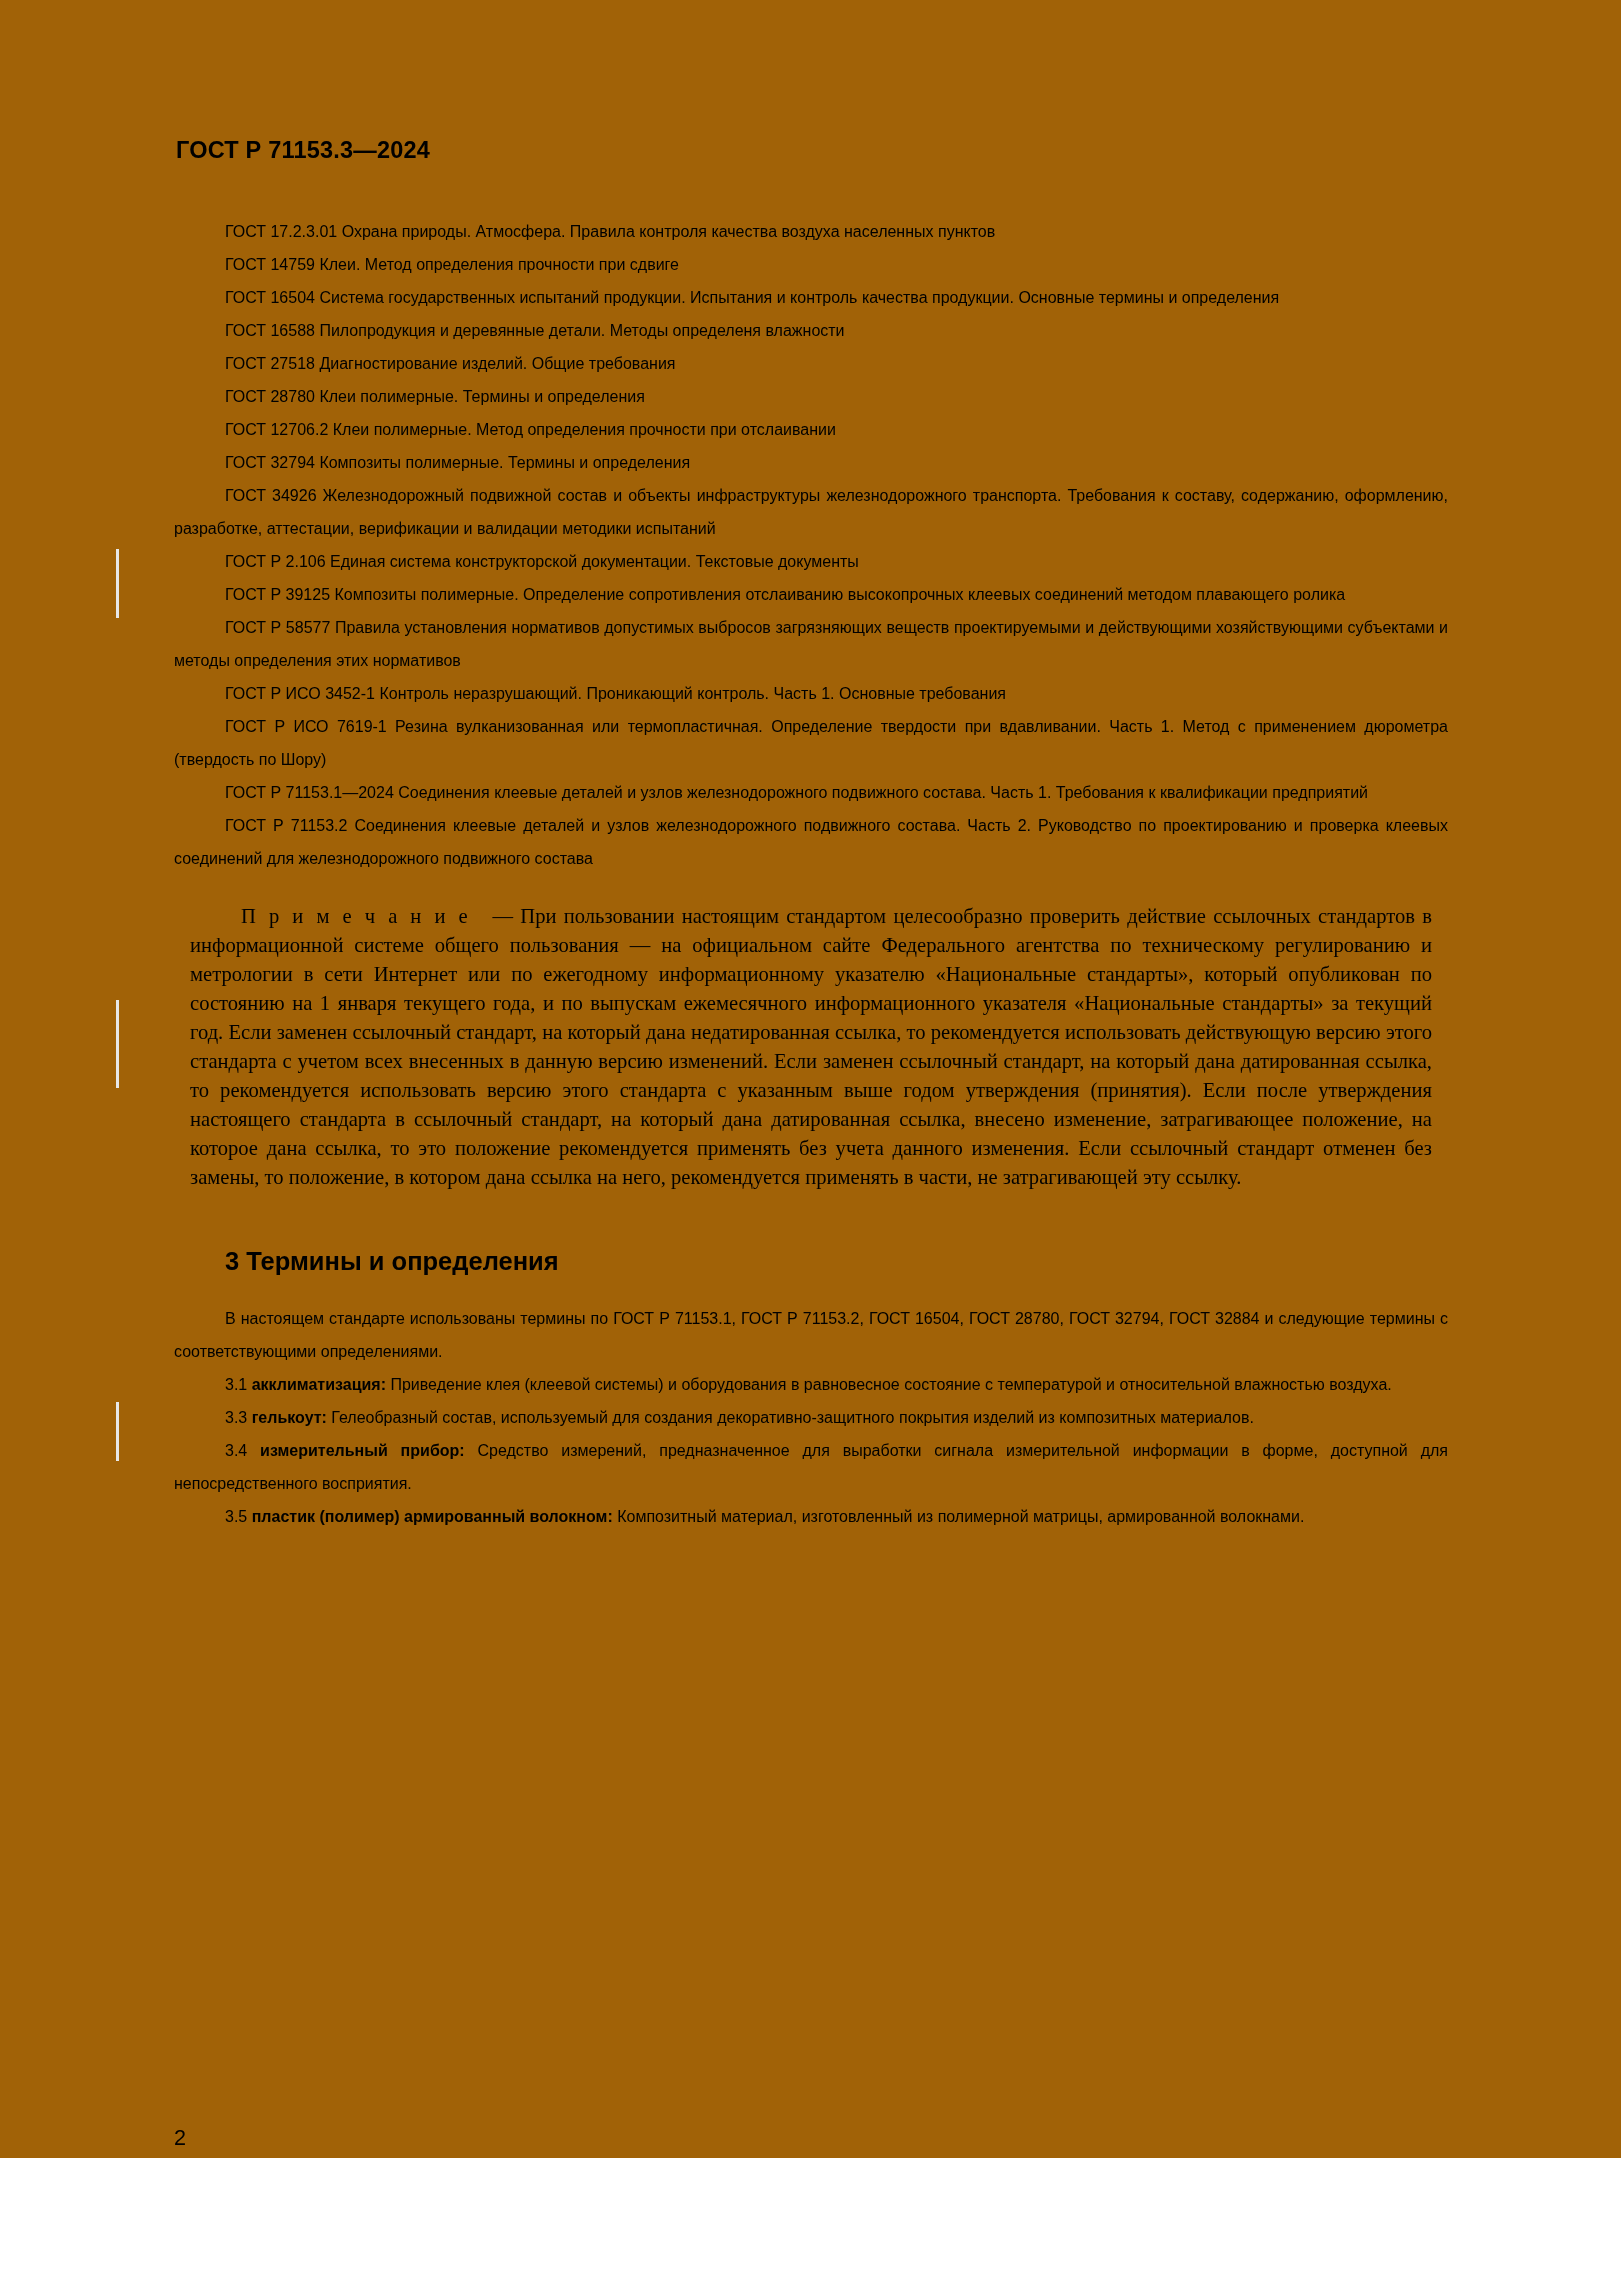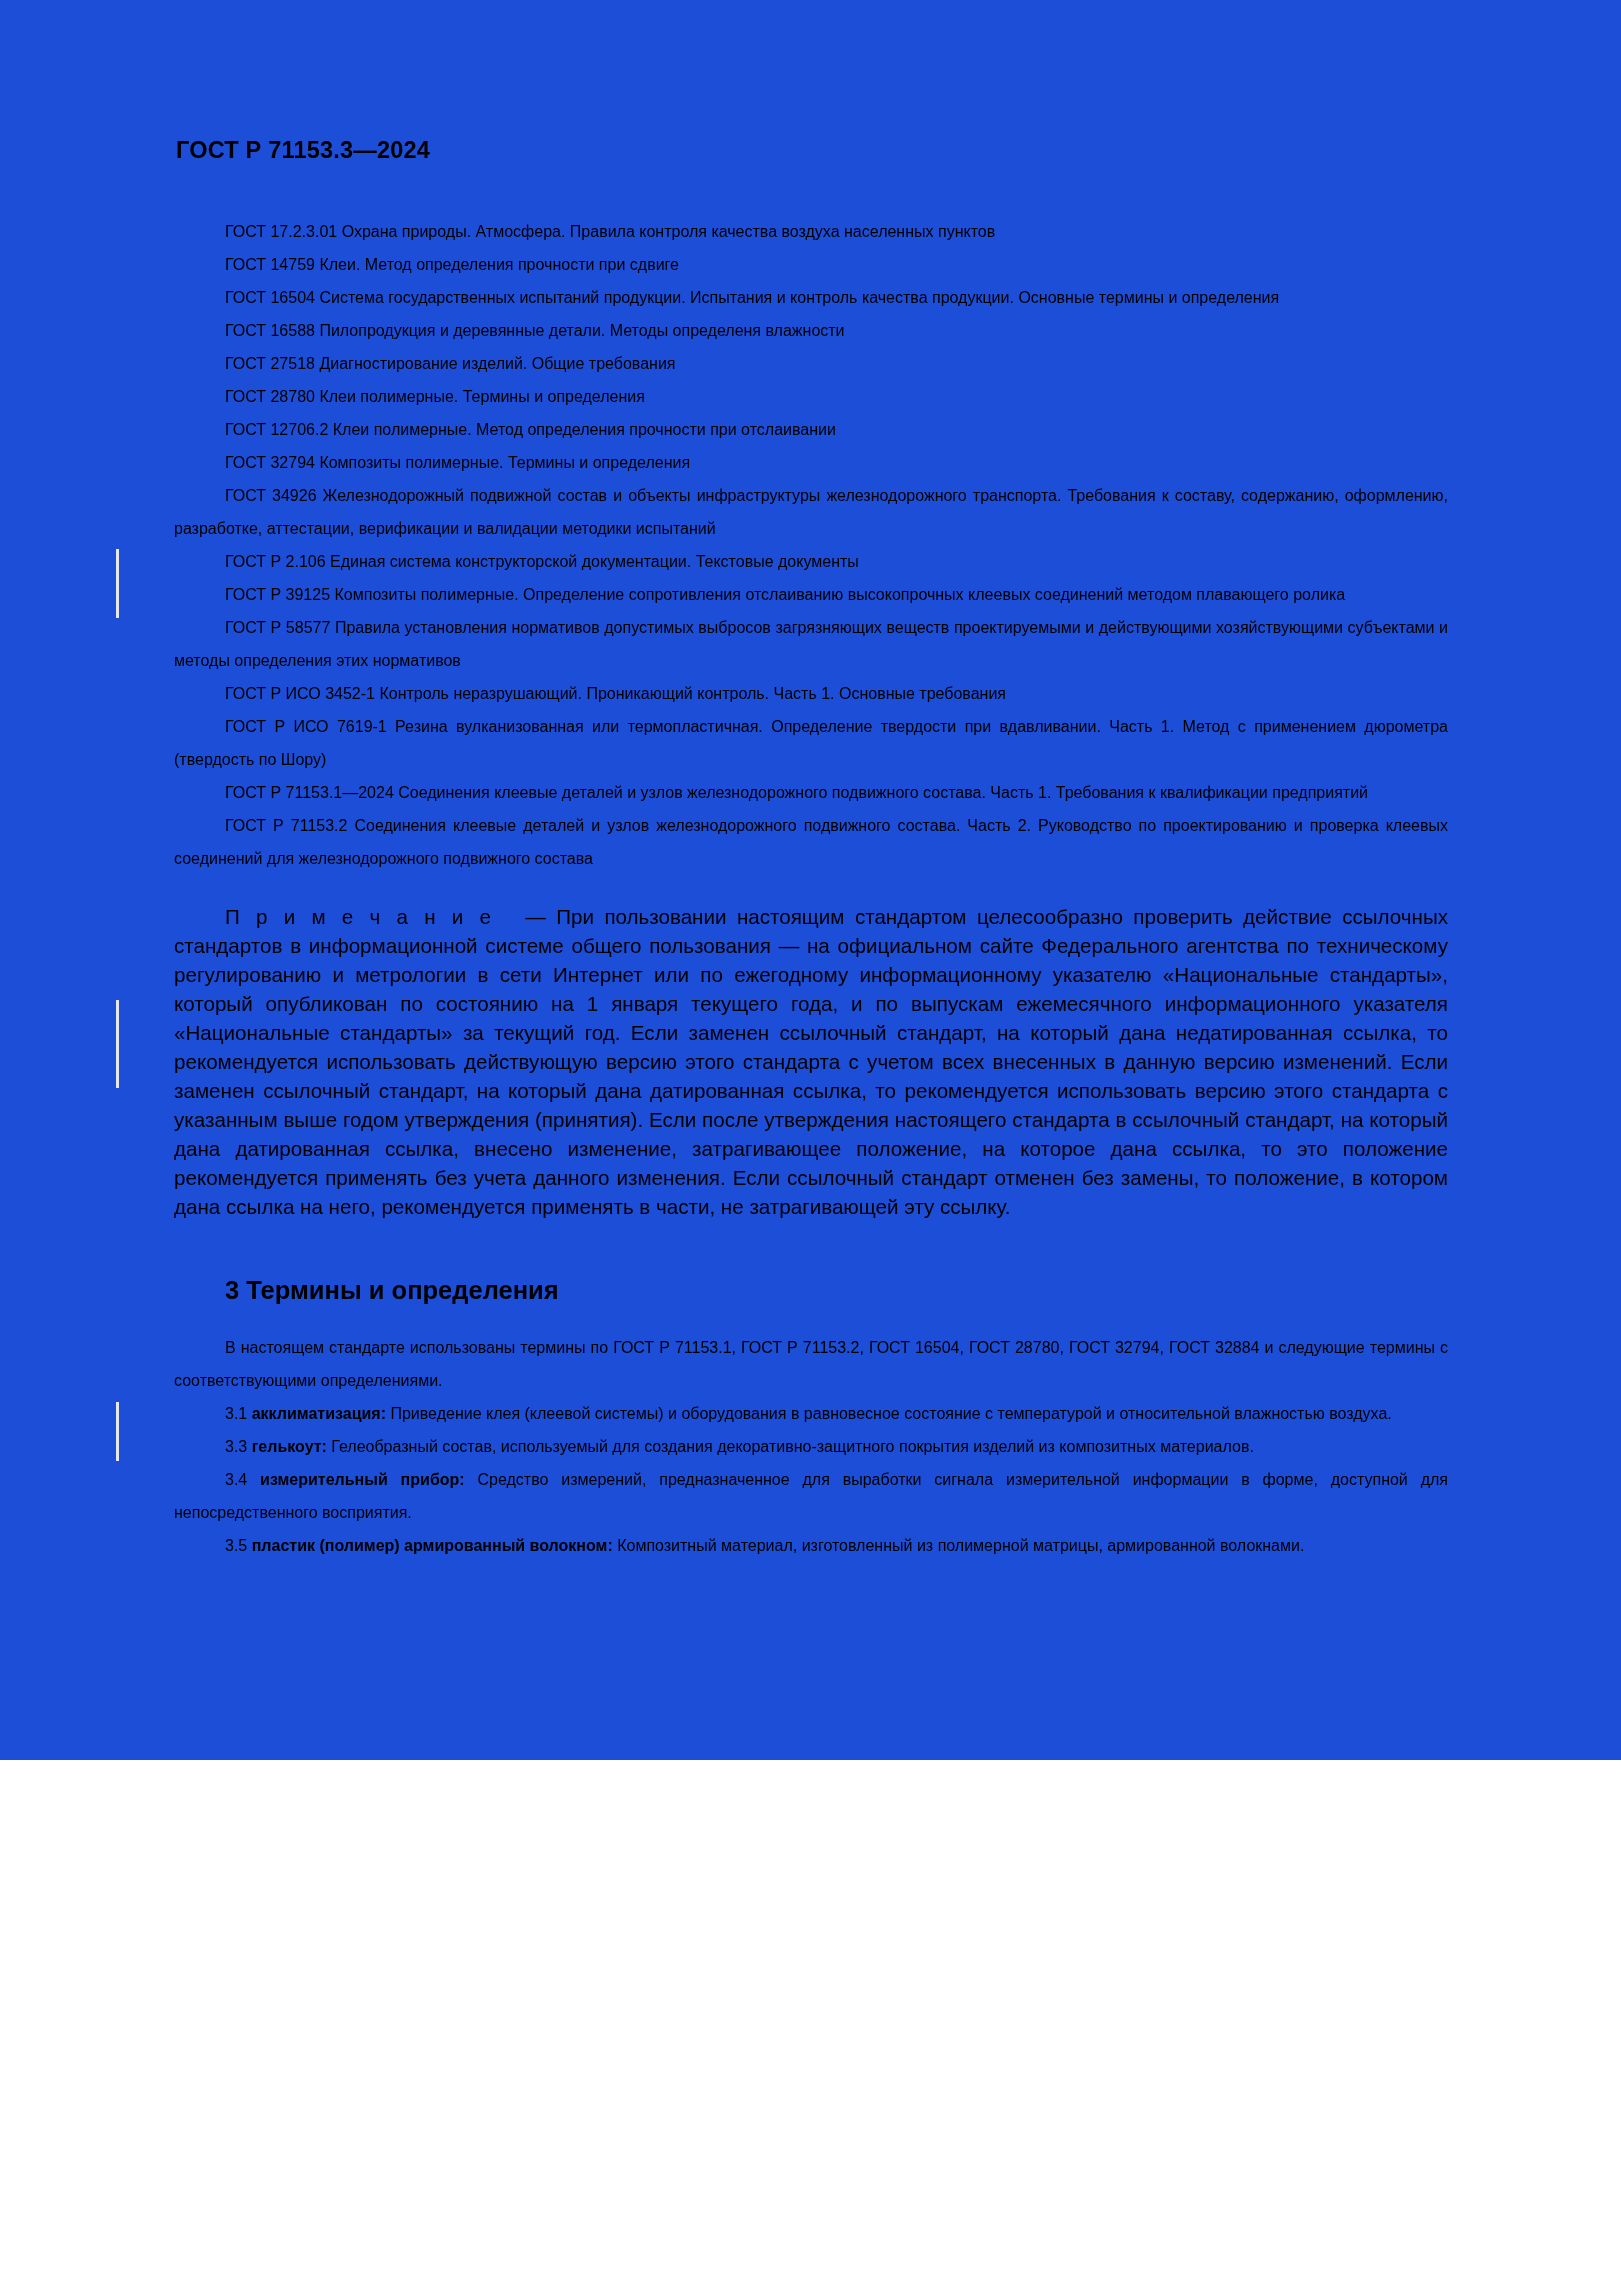--- a/index.html
+++ b/index.html
@@ -7,22 +7,22 @@
     padding: 0;
     background: #ffffff;
   }
   body {
     font-family: "Liberation Sans", sans-serif;
     color: #000000;
   }
   .page {
     position: relative;
     width: 1621px;
-    height: 1760px;
-    background: #1d4ed8;
+    height: 2158px;
+    background: #a16207;
     box-sizing: border-box;
     overflow: hidden;
   }
   .content {
     position: absolute;
     left: 174px;
     top: 137px;
     width: 1274px;
   }
   .doc-header {
@@ -44,22 +44,23 @@
   .ind {
     text-indent: 51px;
   }
   .note {
     font-size: 20.6px;
     line-height: 29px;
     text-align: justify;
     margin-top: 27.4px;
   }
   .note p {
-    margin: 0;
+    margin: 16px;
     text-indent: 51px;
+    font-family: Liberation Serif, serif;
   }
   .note .sp {
     letter-spacing: 2.9px;
   }
   h2.section-title {
     font-size: 25.5px;
     font-weight: bold;
     margin: 55px 0 25.5px 0;
     text-indent: 51px;
   }

